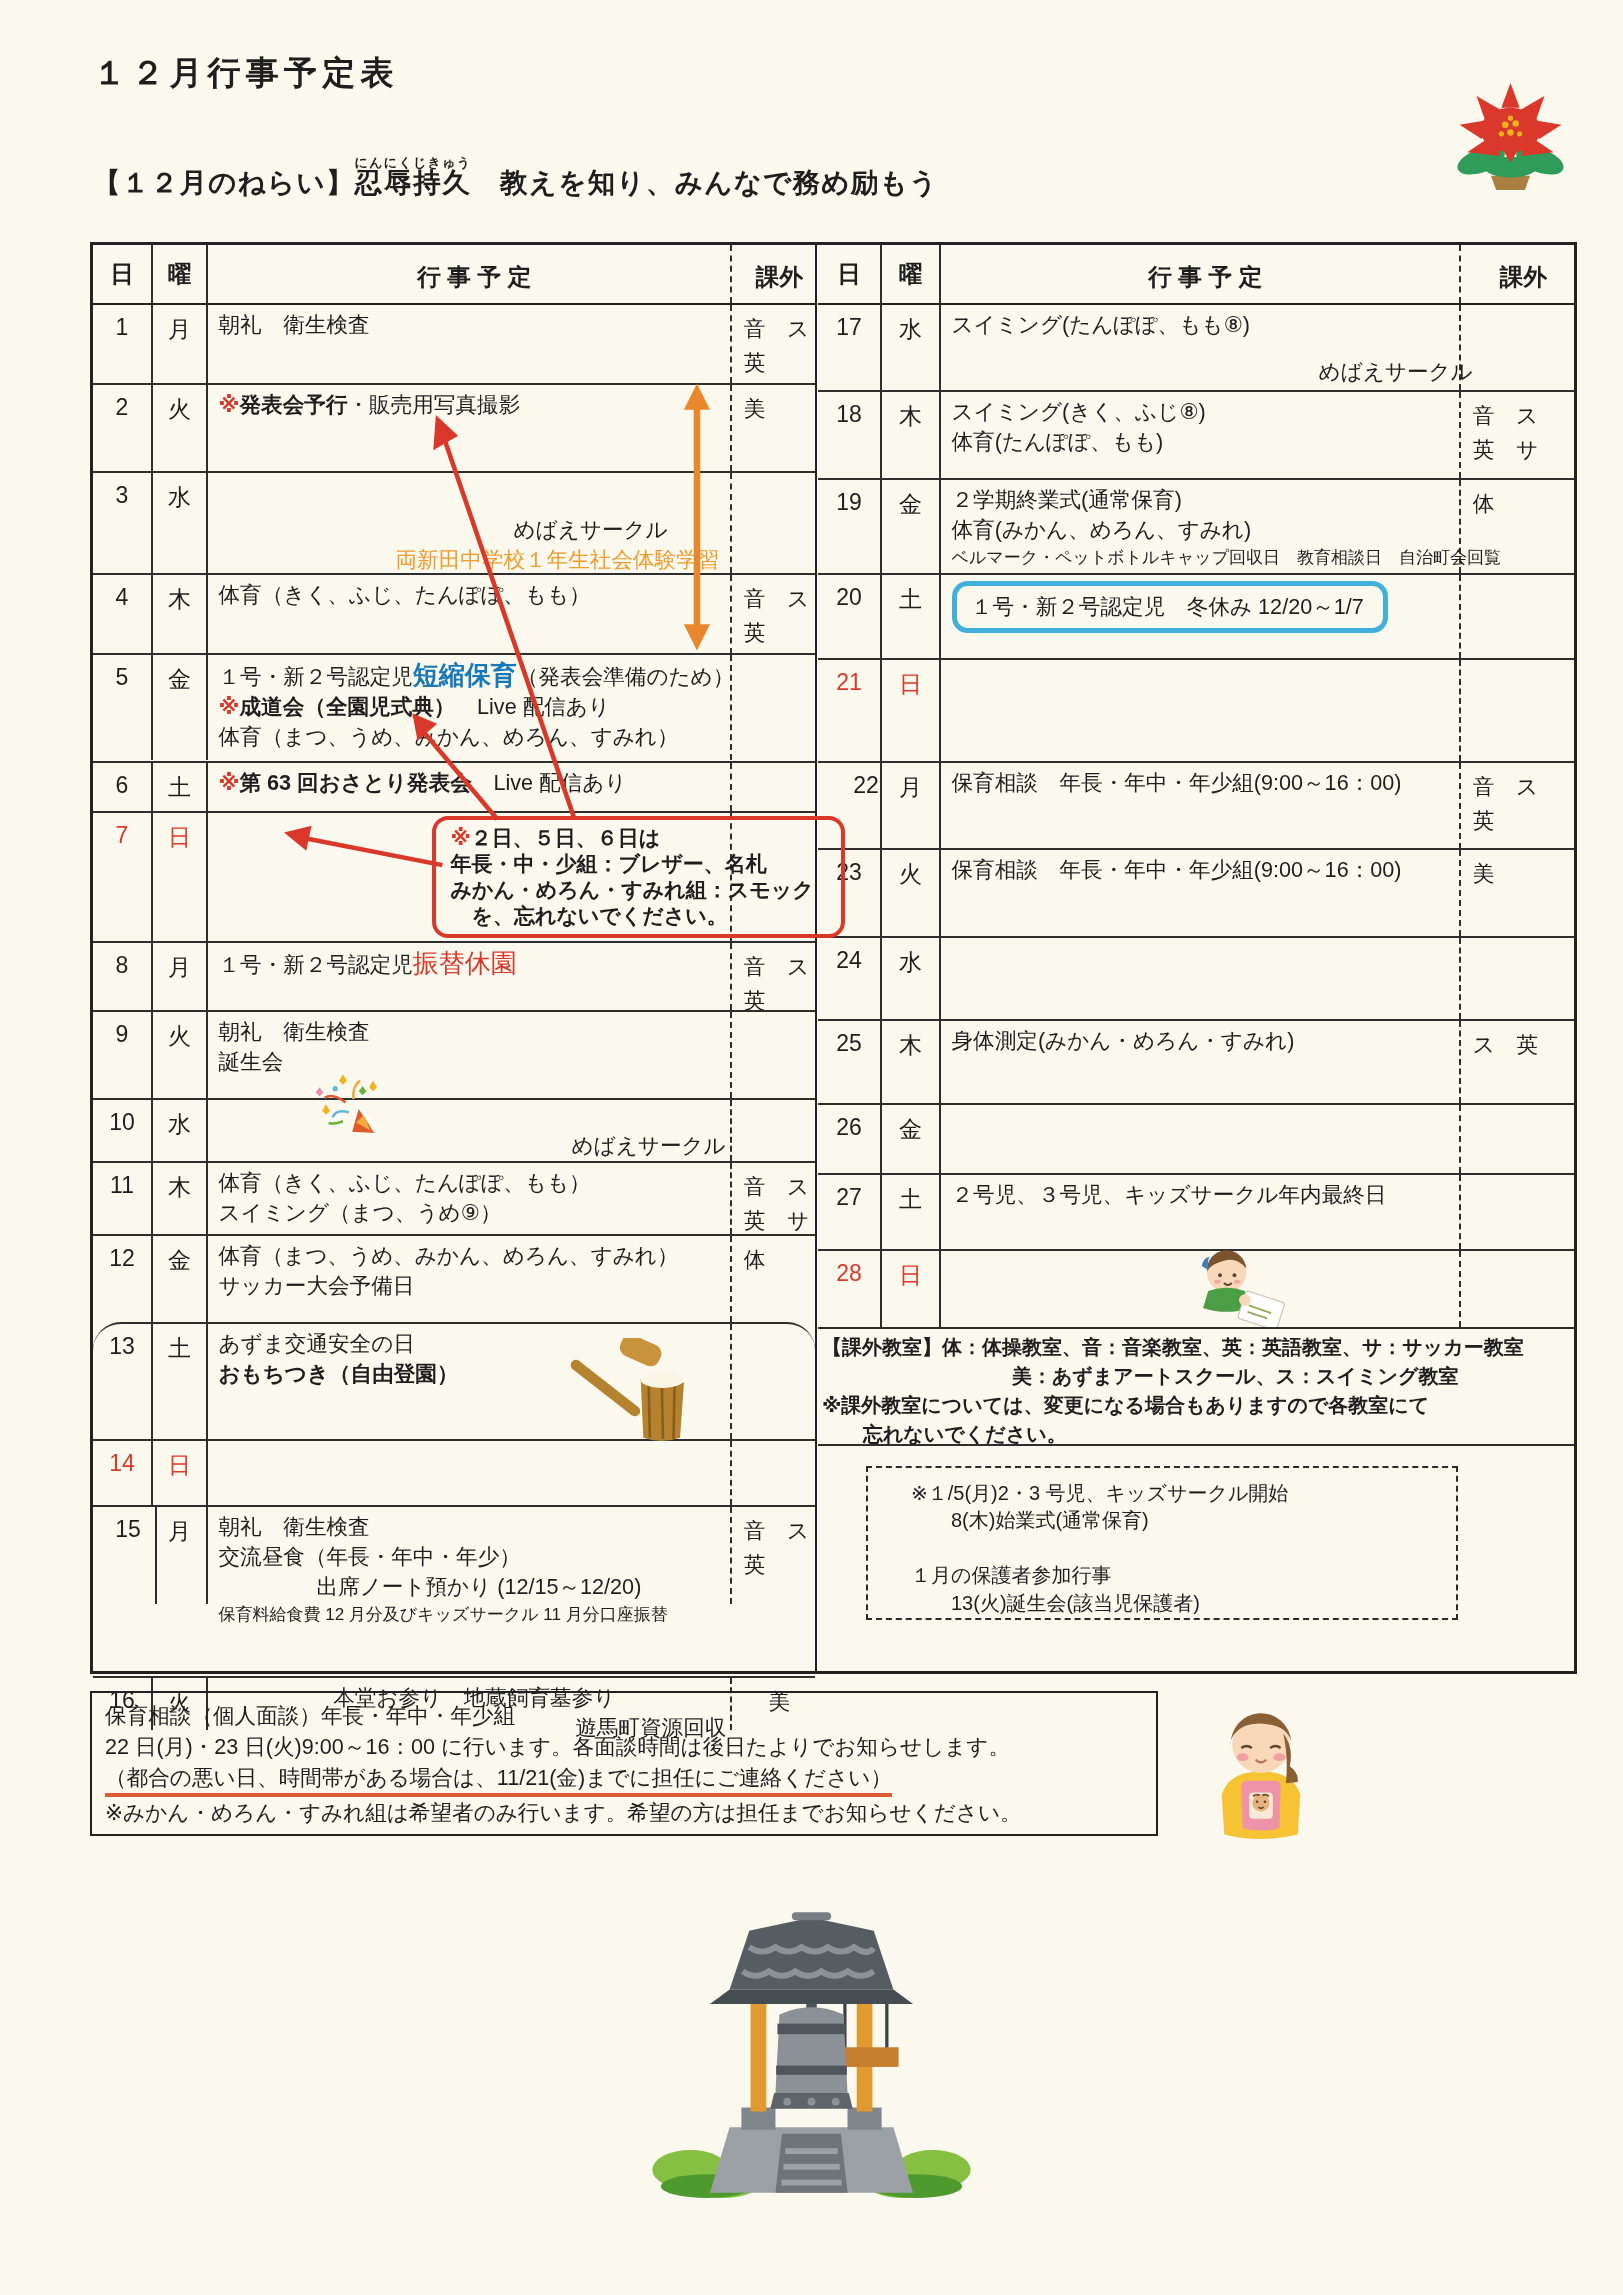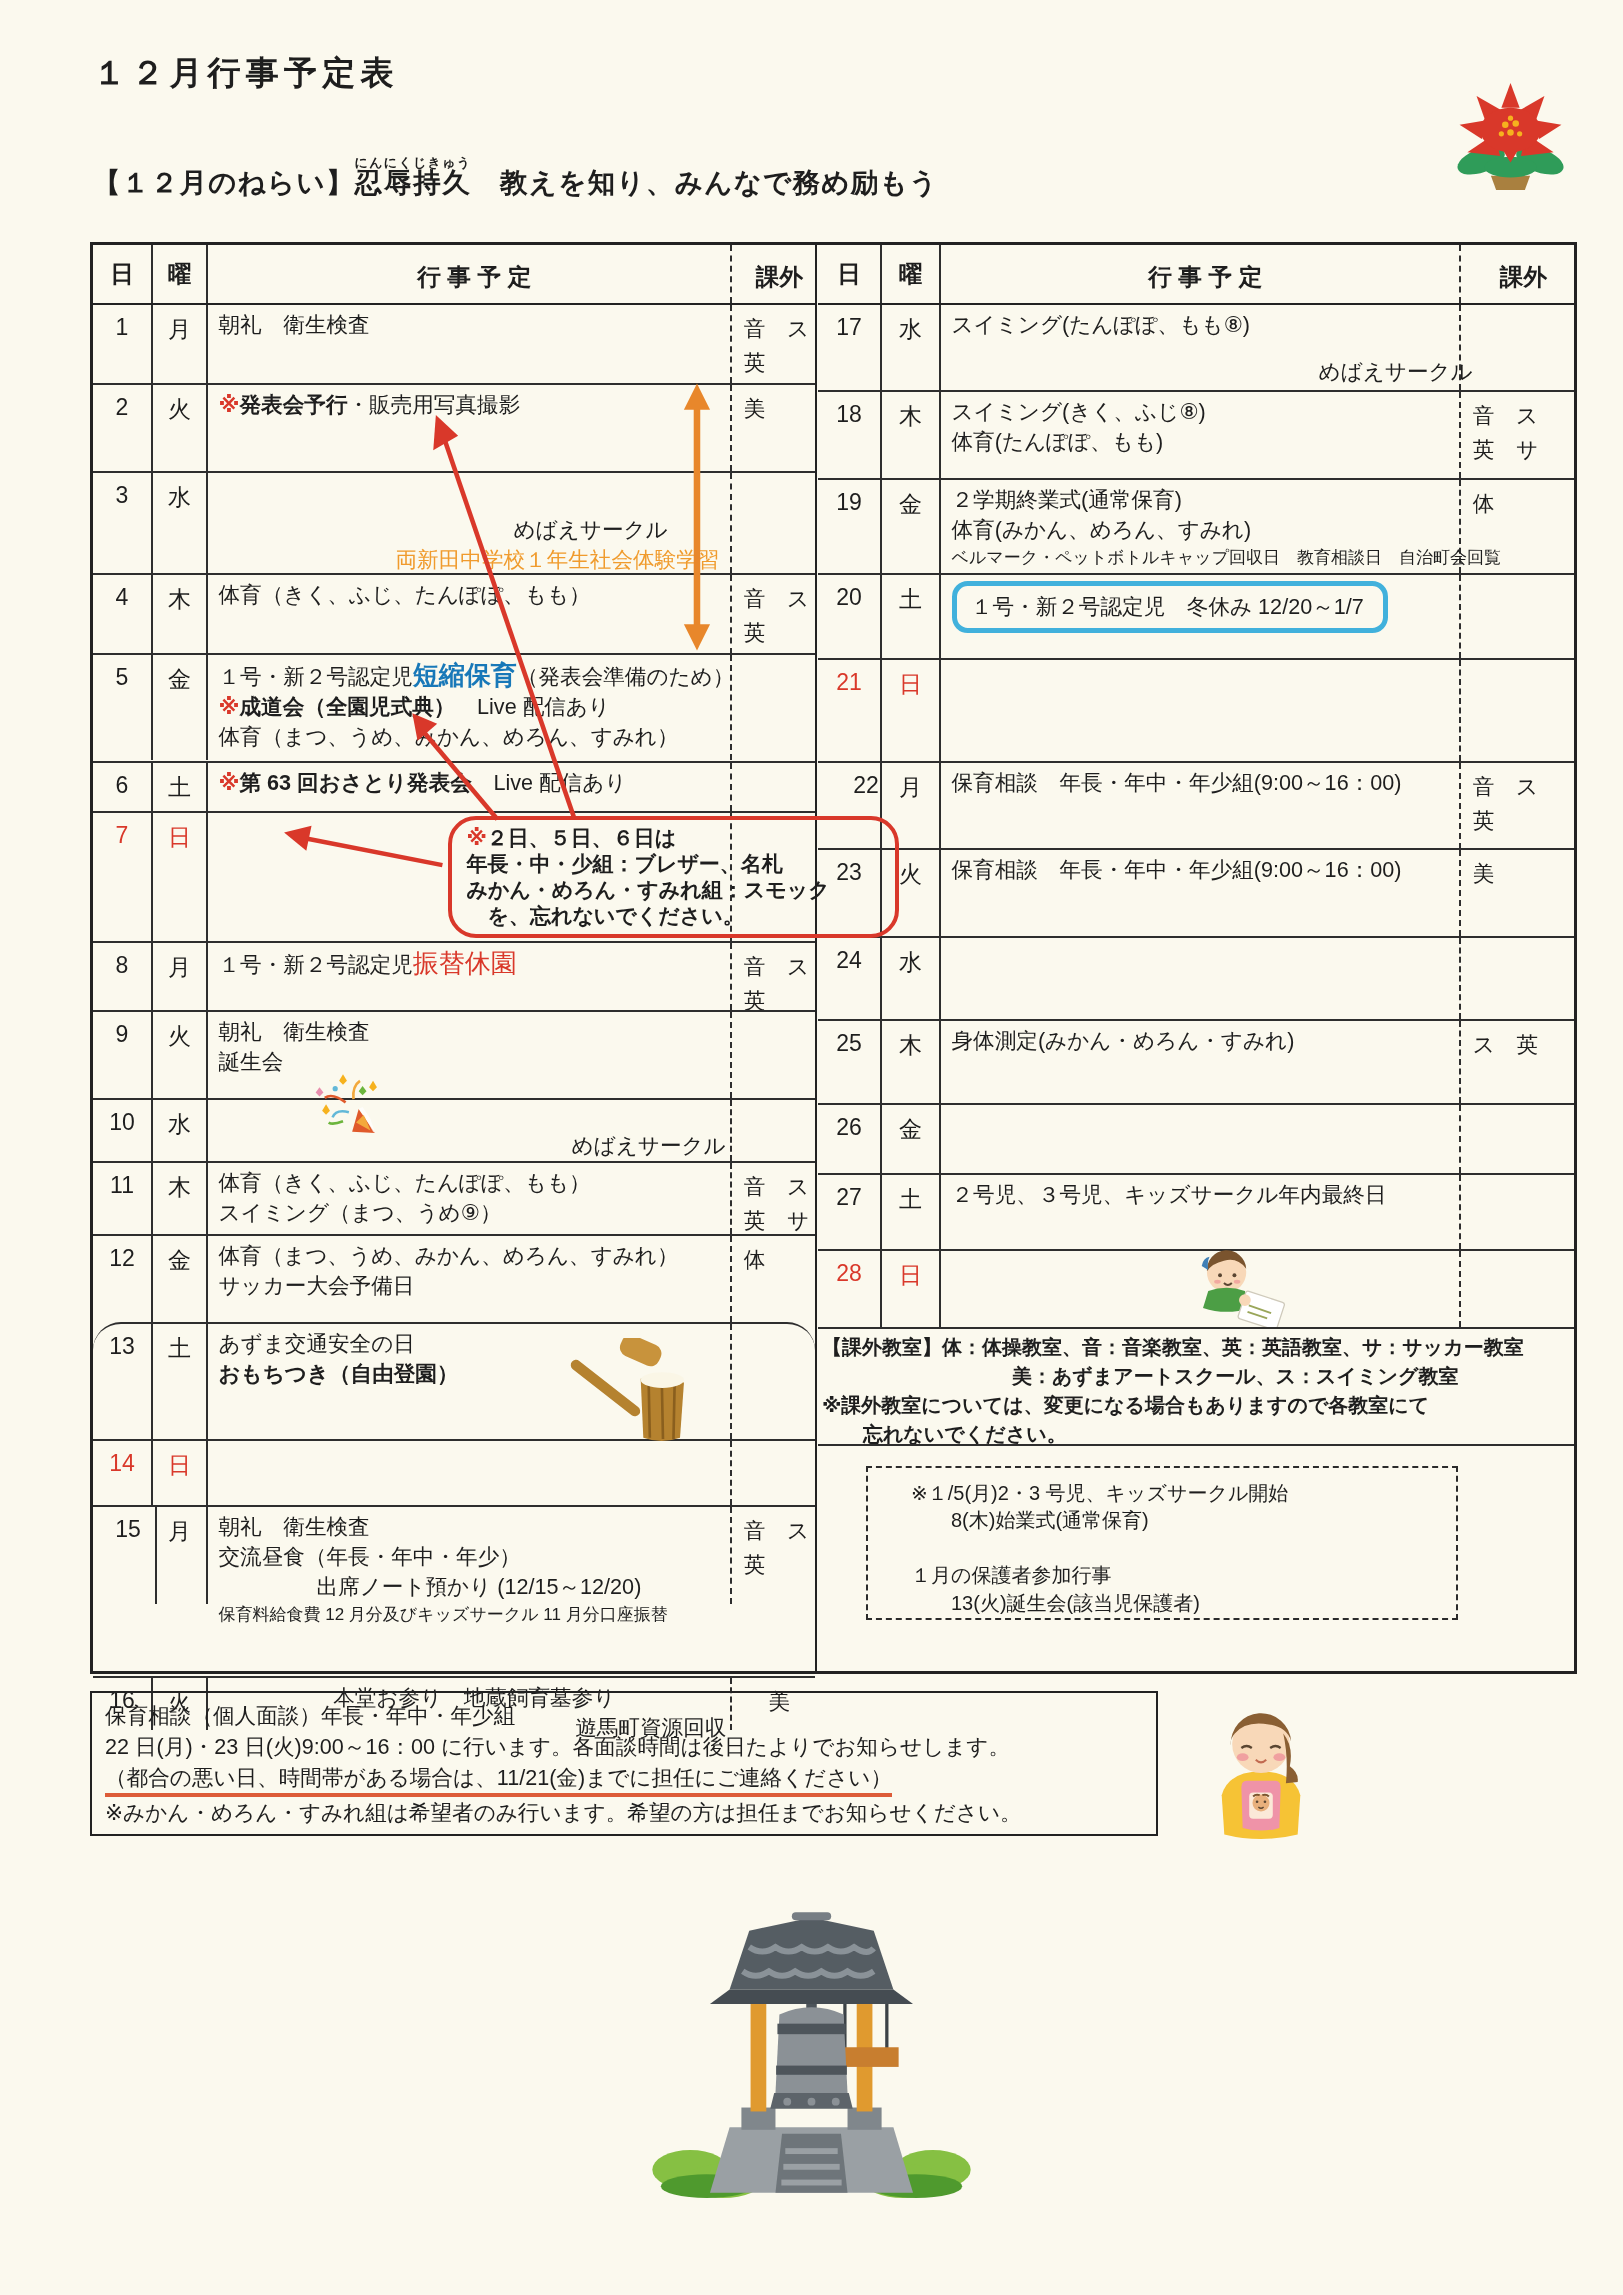--- a/index.html
+++ b/index.html
@@ -37,22 +37,22 @@
   .bluebox{display:inline-block;border:5.2px solid var(--box_blue,#41b1dc);border-radius:15.7px;padding:5.2px 19.6px 6.5px 14.4px;margin-top:1.3px;}
   
   .kagai-note{position:absolute;left:0;right:0;top:1082px;height:117px;border-top:2px solid #2e2e2e;box-sizing:border-box;padding:3.9px 2.6px 0 3.9px;}
   .kagai-note .nl{font-size:20px;line-height:29px;font-weight:bold;white-space:nowrap;}
   .kagai-note .nl.i2{margin-left:190px;}
   .kagai-note .nl.i4{margin-left:41px;}
   .bottom-region{position:absolute;left:0;right:0;top:1199px;height:226px;border-top:2px solid #2e2e2e;box-sizing:border-box;}
   .jan-box{position:absolute;left:48px;top:20px;width:592px;height:154px;border:2.6px dashed #2b2b2b;box-sizing:border-box;padding:11.8px 0 0 43px;}
   .jln{font-size:20px;line-height:27.5px;min-height:27.5px;white-space:pre;}
   
-  .callout{position:absolute;left:432px;top:816px;width:451px;height:122px;border:4.6px solid var(--red,#d9382a);
-           border-radius:28px;box-sizing:border-box;padding:5.2px 6.5px 0 14.4px;margin-left:16px;}
+  .callout{position:absolute;left:432px;top:816px;width:413px;height:122px;border:4.6px solid var(--red,#d9382a);
+           border-radius:16px;box-sizing:border-box;padding:5.2px 6.5px 0 14.4px;}
   .callout .cl{font-size:21px;line-height:26px;font-weight:bold;white-space:nowrap;}
   
   .bottom-note{position:absolute;left:90px;top:1691px;width:1068px;height:145px;border:2.6px solid #222;
                box-sizing:border-box;padding:6.5px 0 0 13px;}
   .bn{font-size:21.6px;line-height:31px;white-space:nowrap;}
   .red-ul{display:inline-block;border-bottom:4.6px solid #dd5c38;padding-bottom:0.7px;}
   
   .overlay{position:absolute;left:0;top:0;width:1623px;height:2295px;pointer-events:none;}
   .o-arrow{stroke:var(--arrow_orange,#e8872b);stroke-width:10;}
   .o-head{fill:var(--arrow_orange,#e8872b);}

